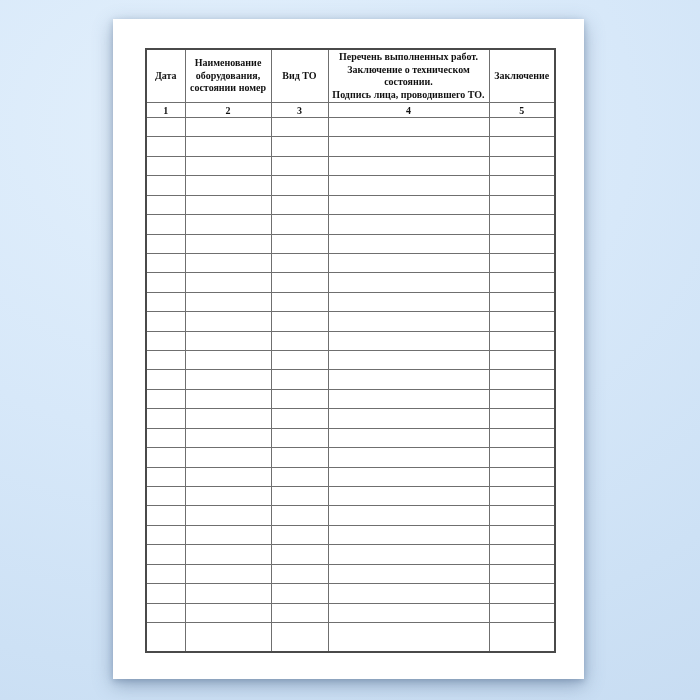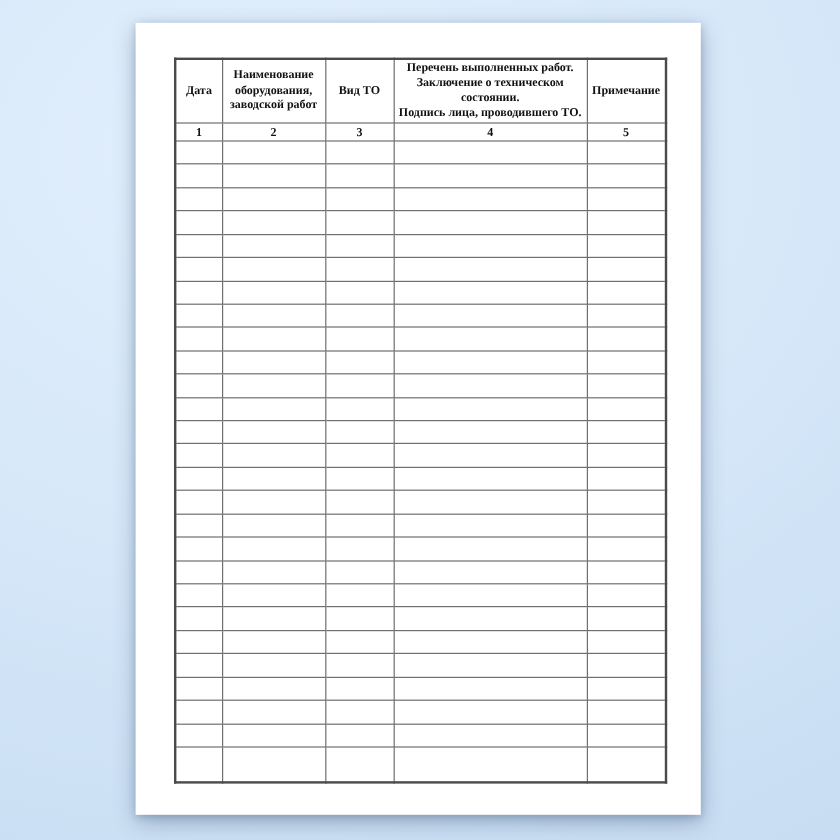--- a/index.html
+++ b/index.html
@@ -78,26 +78,26 @@
         <col style="width:86px">
         <col style="width:57px">
         <col style="width:161px">
         <col style="width:66px">
       </colgroup>
       <thead>
         <tr class="header-row">
           <th>Дата</th>
           <th>Наименование
 оборудования,
-заводской работ</th>
+состоянии номер</th>
           <th>Вид ТО</th>
           <th>Перечень выполненных работ.
 Заключение о техническом состоянии.
 Подпись лица, проводившего ТО.</th>
-          <th>Примечание</th>
+          <th>Заключение</th>
         </tr>
         <tr class="number-row">
           <td>1</td>
           <td>2</td>
           <td>3</td>
           <td>4</td>
           <td>5</td>
         </tr>
       </thead>
       <tbody id="body-rows">

